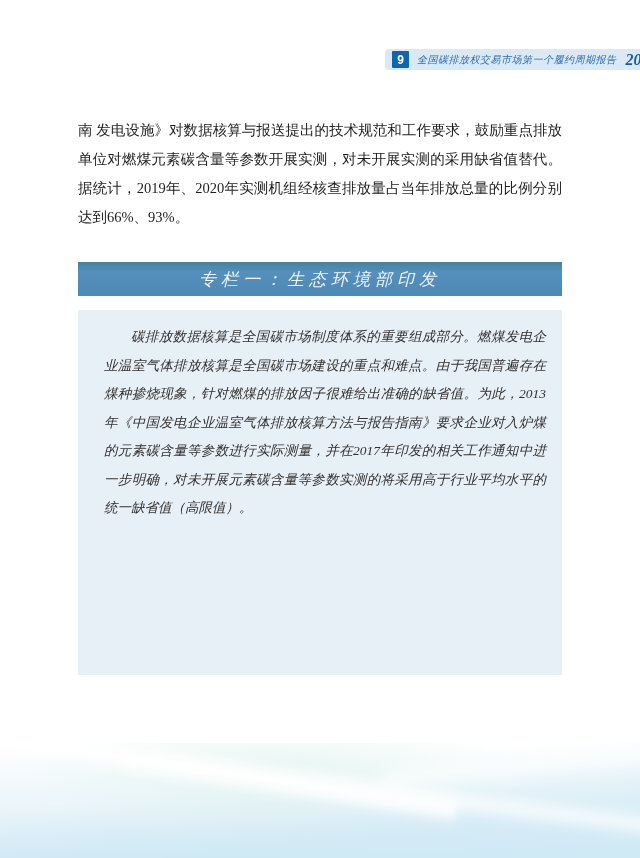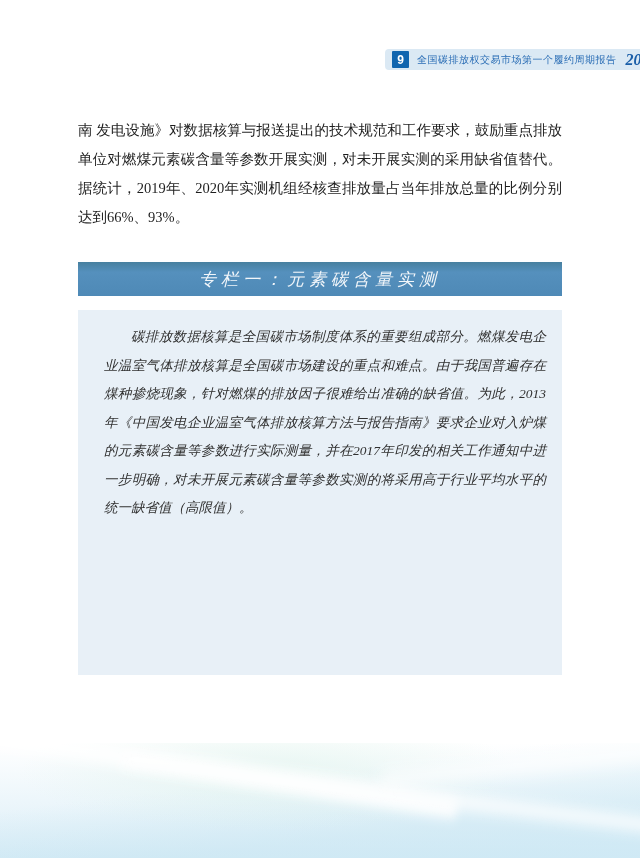--- a/index.html
+++ b/index.html
@@ -23,21 +23,21 @@
   .page-num-badge {
     width:17px; height:17px; flex:0 0 17px;
     background:#1065af; color:#ffffff;
     display:flex; align-items:center; justify-content:center;
     font-family:"Liberation Sans","DejaVu Sans",sans-serif;
     font-weight:bold; font-size:12px; border-radius:1px;
   }
   .header-title {
     color:#2a6db5;
     font-family:"Liberation Sans","DejaVu Sans",sans-serif;
-    font-size:10px; letter-spacing:0.5px; white-space:nowrap;
+    font-size:10px; letter-spacing:0.5px; white-space:nowrap;font-style:italic;
   }
   .header-year {
     color:#1a5ea8;
     font-family:"Liberation Serif","DejaVu Serif",serif;
     font-style:italic; font-weight:bold; font-size:16px;
     margin-left:1px; white-space:nowrap;
   }
 
   
   .body-text {
@@ -110,21 +110,21 @@
 
   <div class="header-pill">
     <div class="page-num-badge">9</div>
     <div class="header-title">全国碳排放权交易市场第一个履约周期报告</div>
     <div class="header-year">2022</div>
   </div>
 
   <div class="body-text">南 发电设施》对数据核算与报送提出的技术规范和工作要求，鼓励重点排放单位对燃煤元素碳含量等参数开展实测，对未开展实测的采用缺省值替代。据统计，2019年、2020年实测机组经核查排放量占当年排放总量的比例分别达到66%、93%。</div>
 
   <div class="column-title-bar">
-    <span class="column-title">专栏一：元素碳含量实测</span>
+    <span class="column-title">专栏一：生态环境部印发</span>
   </div>
 
   <div class="column-box">
     <p>碳排放数据核算是全国碳市场制度体系的重要组成部分。燃煤发电企业温室气体排放核算是全国碳市场建设的重点和难点。由于我国普遍存在煤种掺烧现象，针对燃煤的排放因子很难给出准确的缺省值。为此，2013年《中国发电企业温室气体排放核算方法与报告指南》要求企业对入炉煤的元素碳含量等参数进行实际测量，并在2017年印发的相关工作通知中进一步明确，对未开展元素碳含量等参数实测的将采用高于行业平均水平的统一缺省值（高限值）。</p>
   </div>
 
   <div class="bottom-waves">
     <div class="streak1"></div>
     <div class="streak2"></div>
     <div class="streak3"></div>

